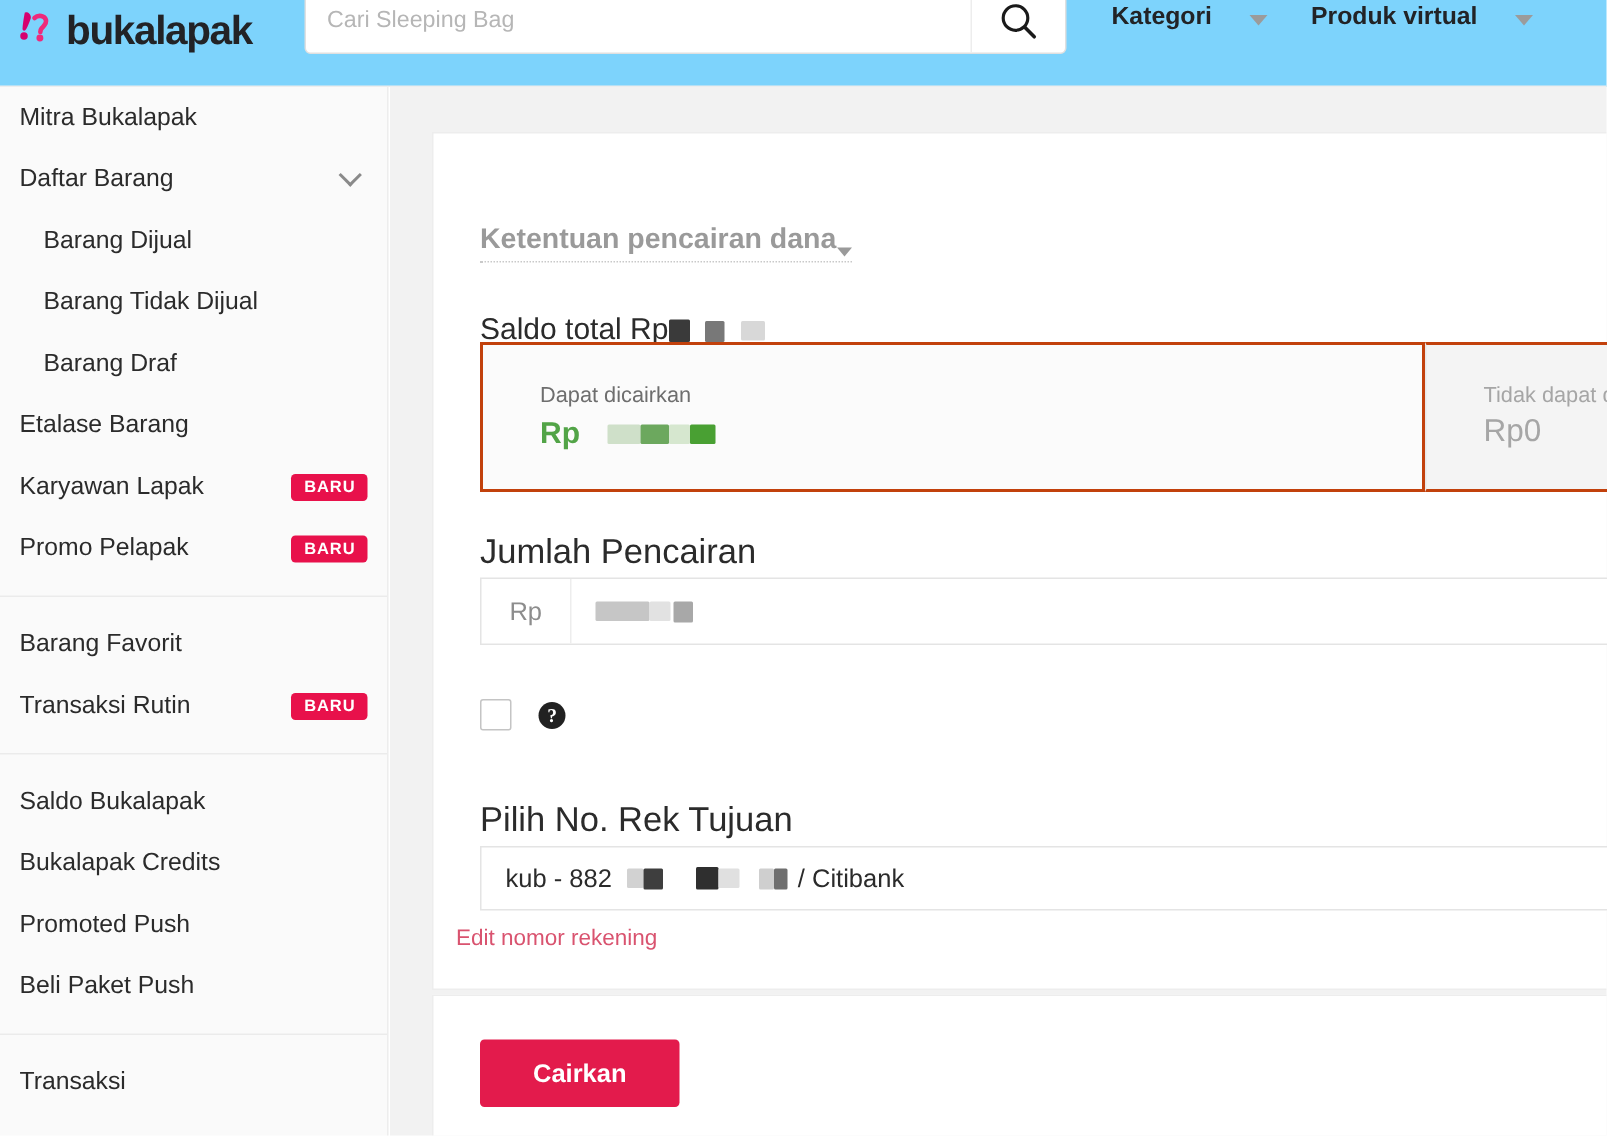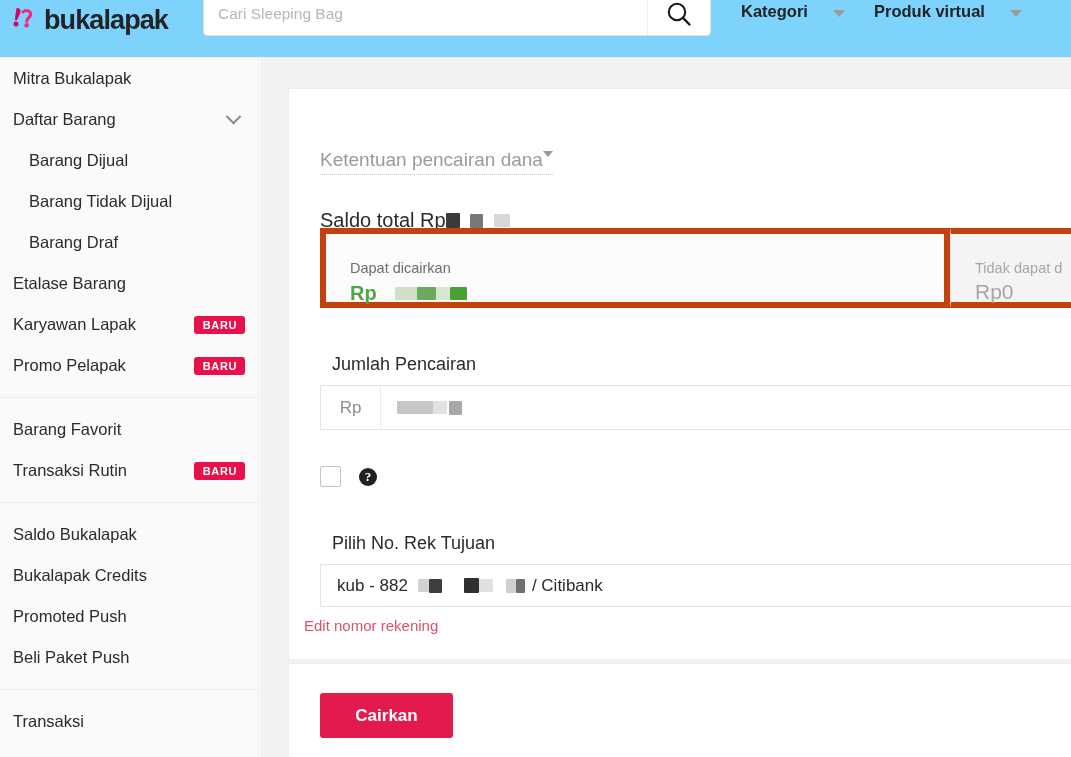--- a/index.html
+++ b/index.html
@@ -108,26 +108,27 @@
   .card {
     position: absolute; left: 28px; top: 30px;
     width: 1000px;
     background: #ffffff;
     border: 1px solid #ededed;
     padding: 0 32px;
   }
   .card-main { height: 572px; }
 
   .ketentuan {
-    display: inline-flex; align-items: flex-start; 
+    display: inline-flex; align-items: flex-end; 
     margin-top: 31px;
     font-size: 19px; color: #9a9a9a;
     border-bottom: 1px dotted #c9c9c9;
     padding-bottom: 3px;
     cursor: pointer;
+    font-weight: bold;
   }
   .caret-sm {
     width: 0; height: 0;
     border-left: 5.5px solid transparent;
     border-right: 5.5px solid transparent;
     border-top: 6.5px solid #9a9a9a;
     margin-top: 2px;
   }
 
   .saldo-total {
@@ -144,43 +145,43 @@
   .r2 { width: 13px; height: 14px; background: #787878; margin-left: 10px; }
   .r3 { width: 16px; height: 13px; background: #d8d8d8; margin-left: 11px; }
 
   .balance-row {
     position: absolute; left: 320px; top: 228px;
     width: 780px; height: 96px;
     display: flex;
   }
   .bal-card {
     background: #fbfbfb;
-    border: 6px solid #c2410c;
-    padding: 26px 24px 0 24px;
-    height: 80px;
+    border: 2px solid #c2410c;
+    padding: 26px 24px 0 38px;
+    height: 100px;
   }
   .bal-main { width: 630px; }
   .bal-sub  { width: 150px; background: #f4f4f4; border-left: 1px solid #e8e8e8; }
   .bal-label { font-size: 14.5px; color: #6e6e6e; white-space: nowrap; }
   .bal-label-muted { font-size: 14.5px; color: #a6a6a6; white-space: nowrap; }
   .bal-amount {
     margin-top: 6px;
     font-size: 20px; font-weight: bold; color: #52a447;
     display: flex; align-items: center;
   }
   .bal-amount-muted {
     margin-top: 4px; font-size: 21px; color: #a6a6a6;
   }
   .g1 { width: 22px; height: 13px; background: #cfe0c9; margin-left: 18px; }
   .g2 { width: 19px; height: 13px; background: #6ca85e; }
   .g3 { width: 14px; height: 13px; background: #d6e7cf; }
   .g4 { width: 17px; height: 13px; background: #49a033; }
 
   .field-label {
-    font-size: 18px; color: #2b2b2b; margin-left: 12px;
+    font-size: 23px; color: #2b2b2b;
   }
   .jp-label { position: absolute; left: 320px; top: 354px; }
 
   .amount-input {
     position: absolute; left: 320px; top: 385px;
     width: 780px; height: 45px;
     border: 1px solid #e4e4e4;
     background: #fff;
     display: flex; align-items: center;
   }

